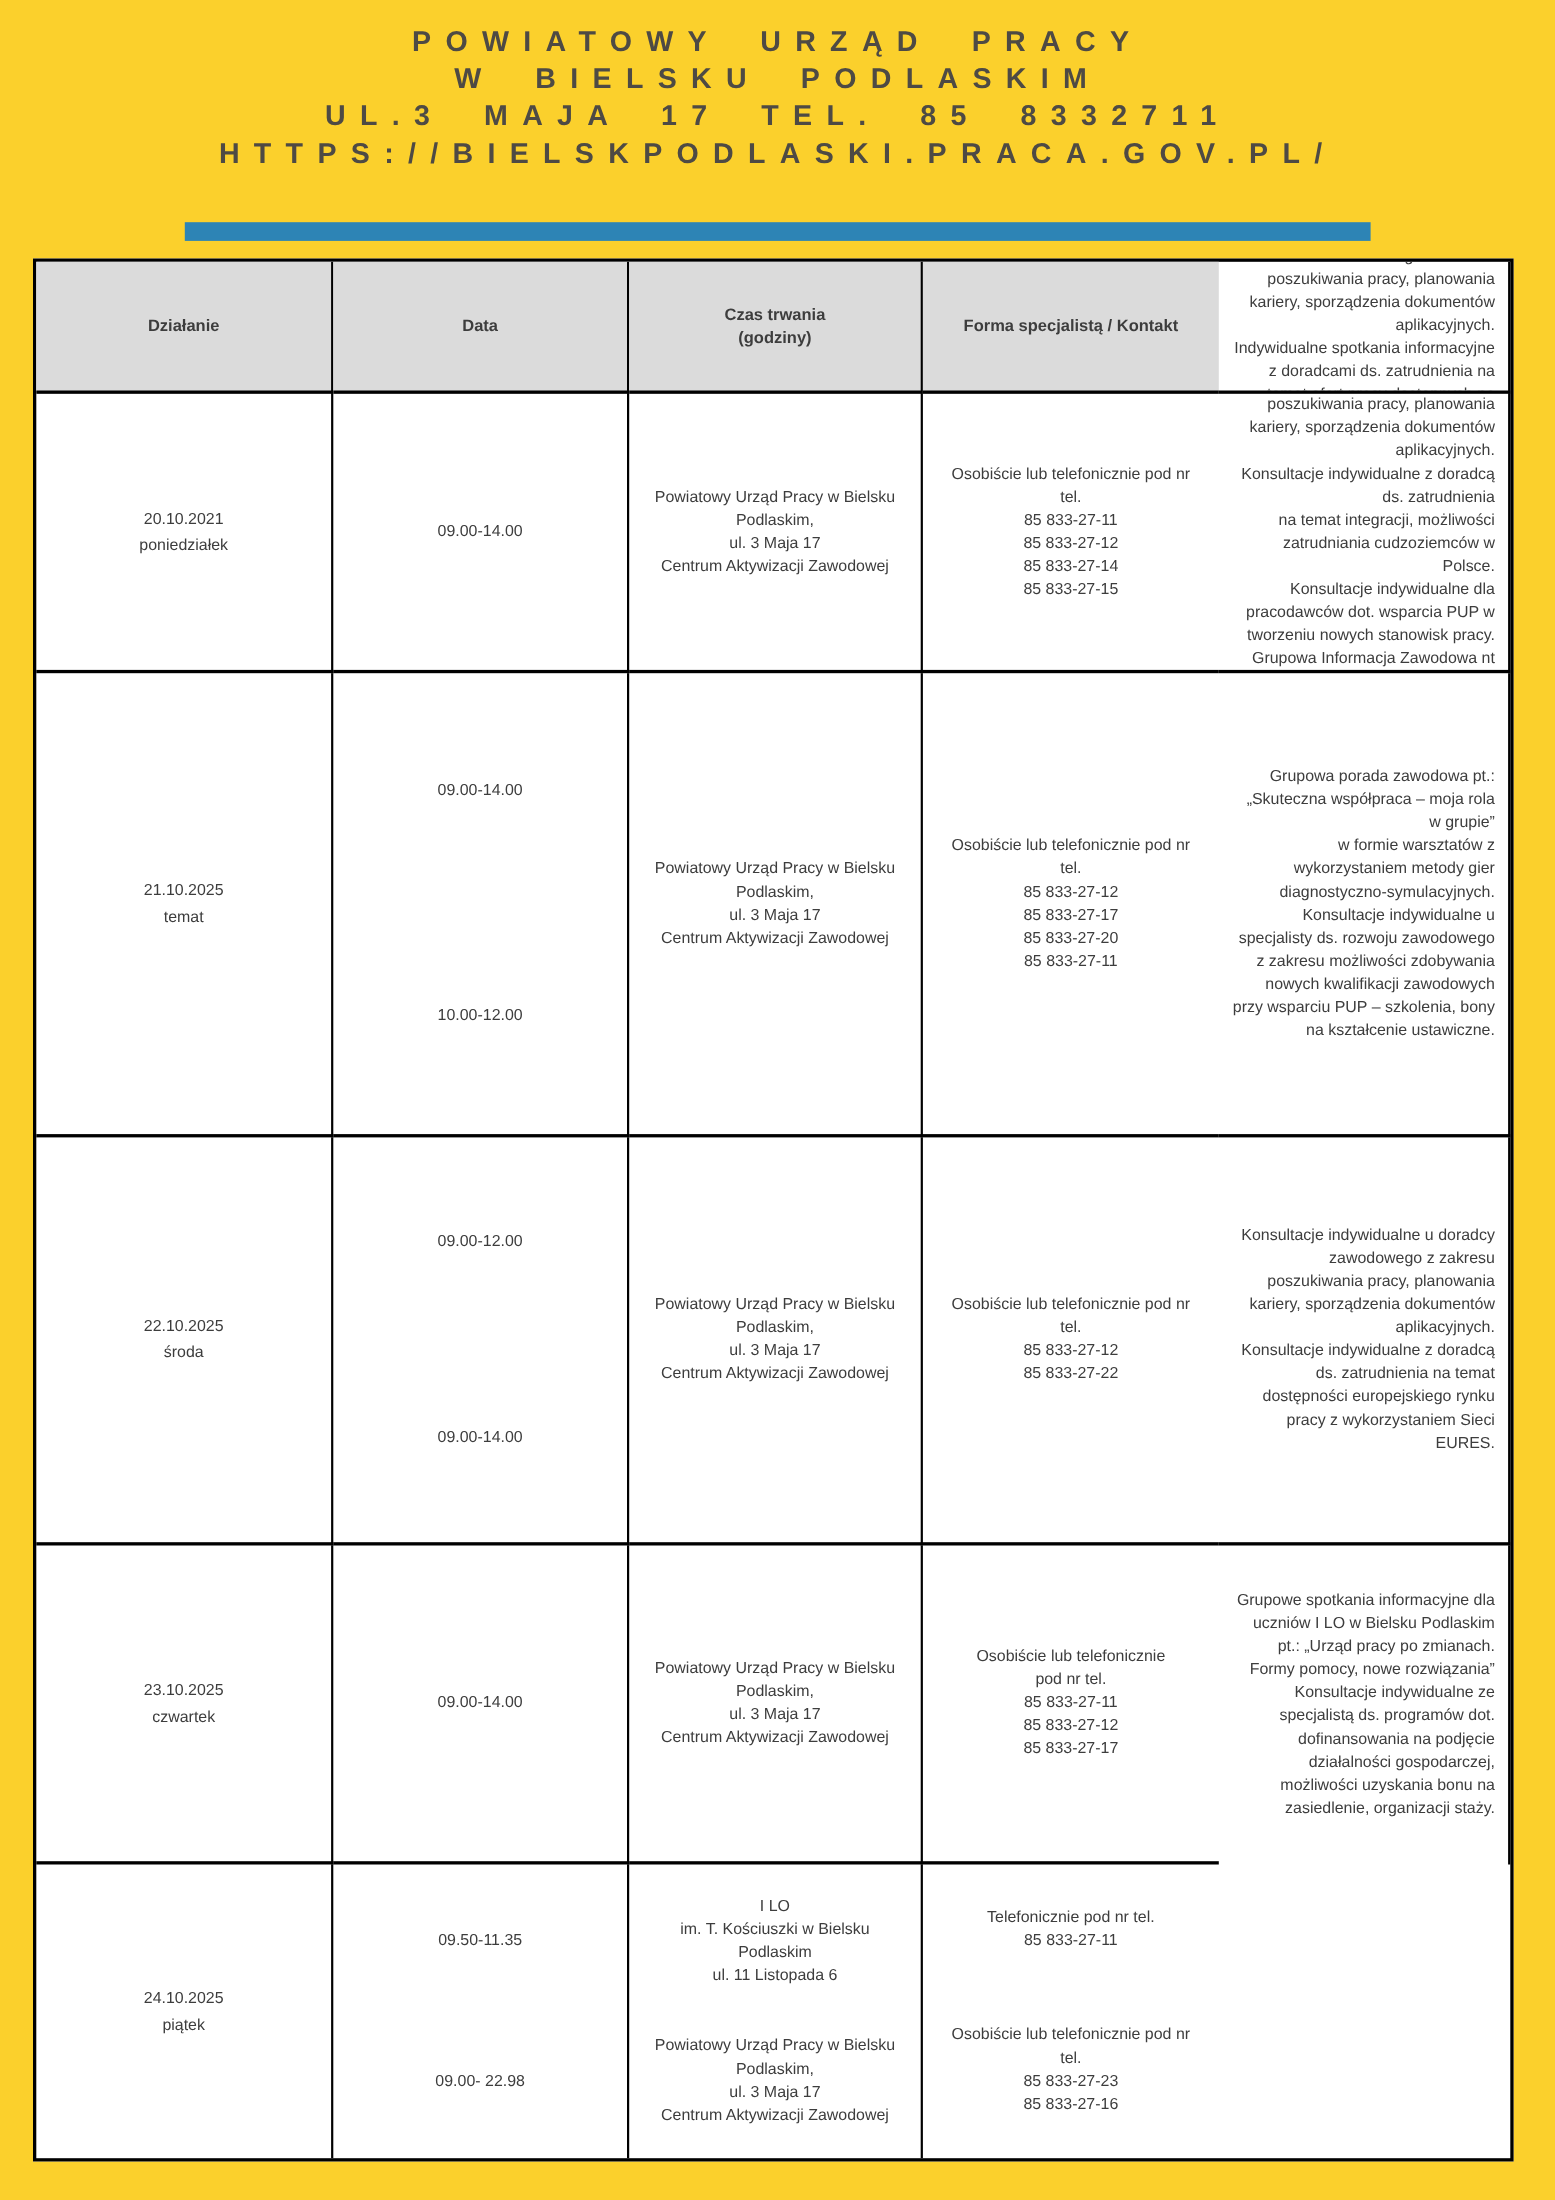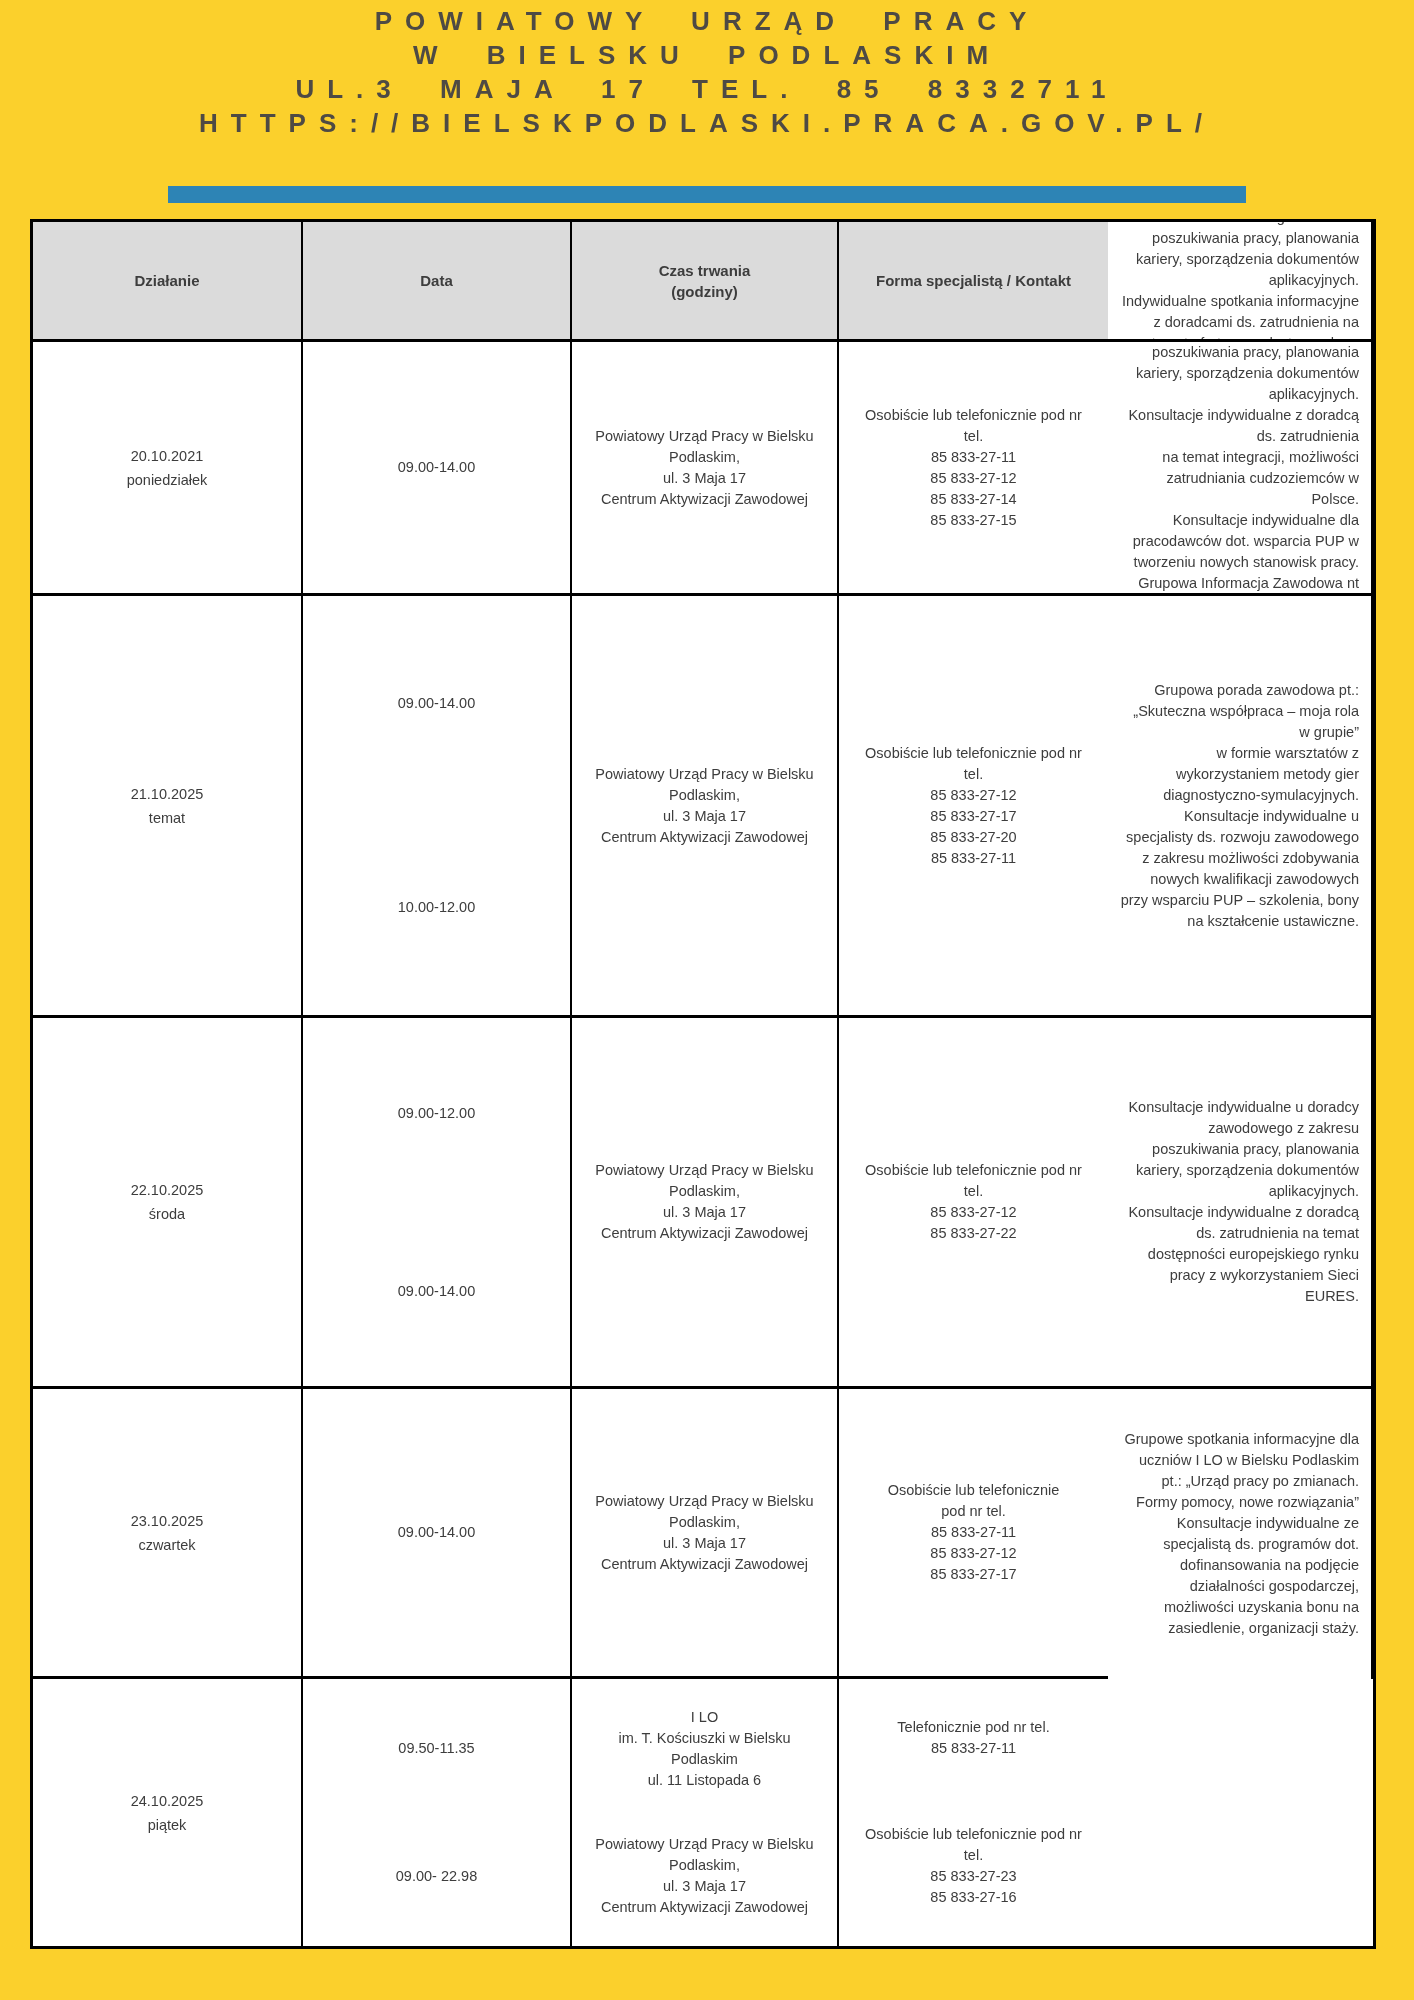--- a/index.html
+++ b/index.html
@@ -17,21 +17,21 @@
     width:1414px;height:2000px;
     background:var(--page-bg);
     font-family:"Liberation Sans","DejaVu Sans",sans-serif;
     color:var(--body-ink);
     overflow:hidden;
   }
   .page{width:1414px;height:2000px;position:relative}
 
   
   .masthead{
-    padding-top:4px;
+    padding-top:20px;
     text-align:center;
     color:var(--masthead-ink);
     font-weight:700;
     font-size:26px;
     letter-spacing:13px;
     word-spacing:16px;
     line-height:34px;
   }
   .accent-bar{
     width:1078px;height:17px;

